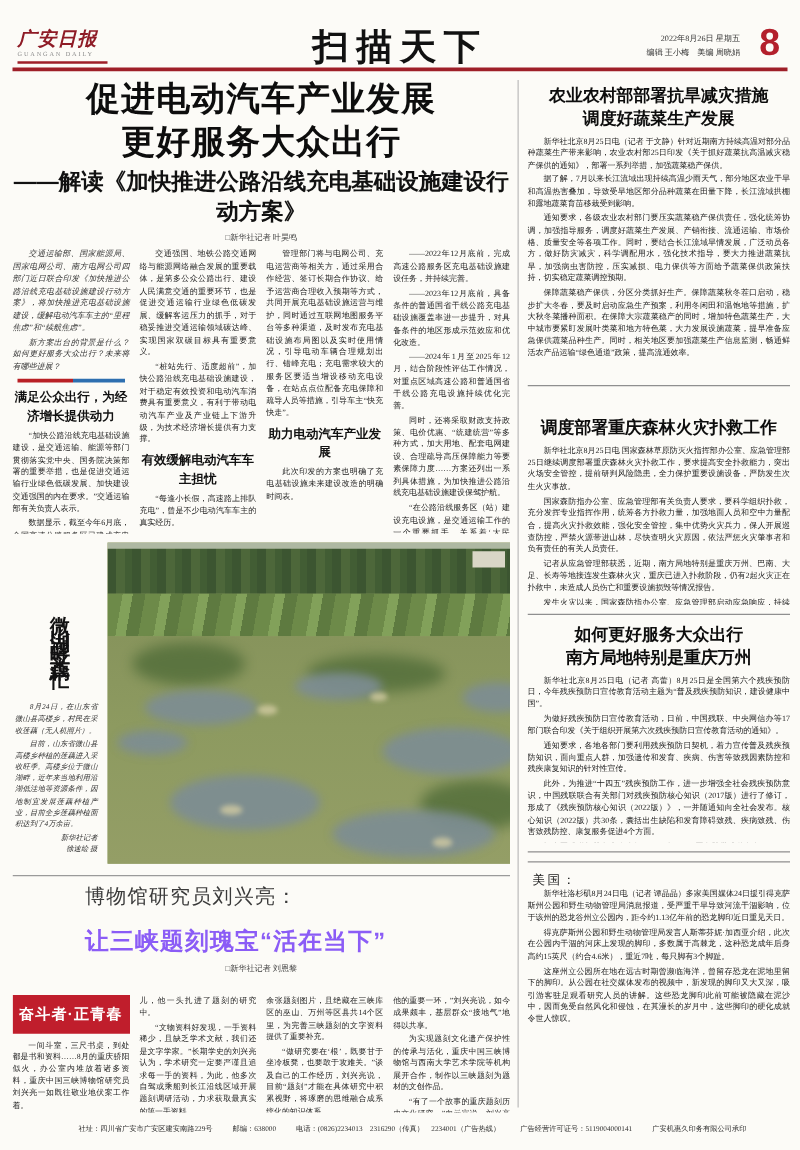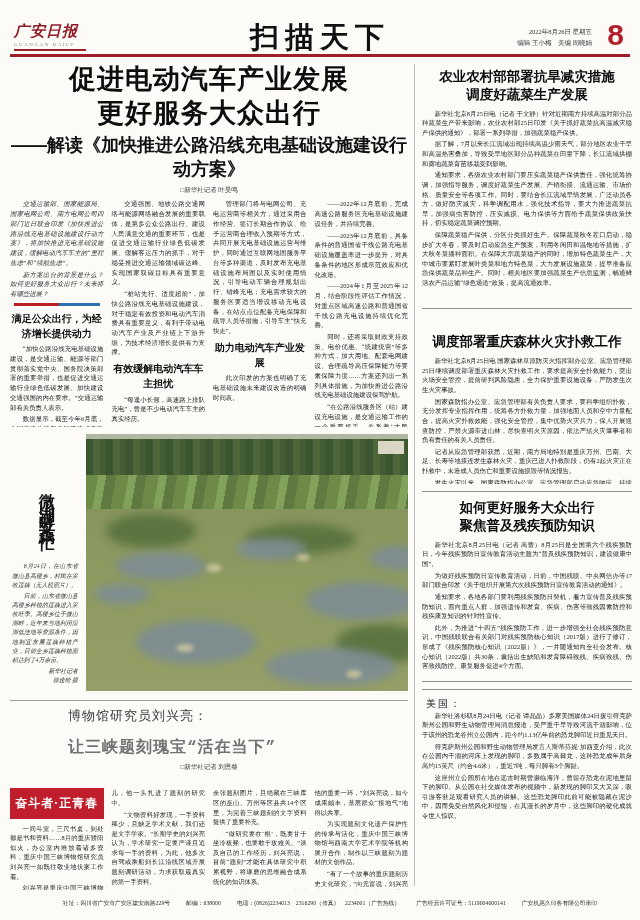--- a/index.html
+++ b/index.html
@@ -55,22 +55,22 @@
   .pond{position:absolute;left:0;top:75px;right:0;bottom:0;
         background:linear-gradient(180deg,#87945c 0,#8d9a60 40%,#949e66 100%);}
   .wp,.lc,.sp{position:absolute;border-radius:50%;}
   .wp{background:#7d8d94;filter:blur(4px);opacity:.9;}
   .lc{background:#546f3b;filter:blur(5px);opacity:.85;}
   .sp{background:#d2cba2;filter:blur(2px);opacity:.8;}
 
   .hdiv{border-top:1px solid #9a9a9a;margin:8px 0 6px;}
 
   
-  .b-kicker{margin:2px 0 12px 58px;font-family:"Liberation Sans",sans-serif;font-size:13px;color:#3a3a3a;letter-spacing:1px;}
-  .b-head{margin:1px 0 0 58px;font-family:Liberation Mono, monospace;font-weight:900;font-size:16px;color:#737373;letter-spacing:1px;}
+  .b-kicker{margin:2px 0 12px 58px;font-family:"Liberation Sans",sans-serif;font-size:16px;color:#3a3a3a;letter-spacing:1px;}
+  .b-head{margin:1px 0 0 58px;font-family:Liberation Sans, sans-serif;font-weight:900;font-size:19px;color:#8b5cf6;letter-spacing:1px;}
   .colsb{display:flex;gap:8px;height:132px;overflow:hidden;margin-top:16px;}
   .colb{flex:1;font-size:6.3px;line-height:1.52;text-align:justify;color:#222;}
   .colb p{margin:0 0 2px;text-indent:2em;}
   .badge{background:#c01e2c;color:#fff;font-family:"Liberation Sans",sans-serif;font-weight:bold;
          font-size:12px;text-align:center;padding:6px 0;margin:0 0 5px;letter-spacing:1px;}
 
   
   .r-art{margin-bottom:0;}
   .r-head{margin:6px 0 5px;text-align:center;font-family:"Liberation Sans",sans-serif;
           font-weight:900;font-size:13.5px;line-height:1.32;color:#0d0d0d;}
@@ -233,21 +233,21 @@
         <p>记者从应急管理部获悉，近期，南方局地特别是重庆万州、巴南、大足、长寿等地接连发生森林火灾，重庆已进入扑救阶段，仍有2起火灾正在扑救中，未造成人员伤亡和重要设施损毁等情况报告。</p>
         <p>发生火灾以来，国家森防指办公室、应急管理部启动应急响应，持续联动会商调度。</p>
 
       </div>
     </article>
 
     <div class="rdiv"></div>
 
     <article class="r-art">
       <h3 class="r-head"><span>如何更好服务大众出行</span><br>
-        <span>聚焦普及残疾预防知识</span></h3>
+        <span>南方局地特别是重庆万州</span></h3>
       <div class="r-body" style="height:134px">
         <p>新华社北京8月25日电（记者 高蕾）8月25日是全国第六个残疾预防日，今年残疾预防日宣传教育活动主题为“普及残疾预防知识，建设健康中国”。</p>
         <p>为做好残疾预防日宣传教育活动，日前，中国残联、中央网信办等17部门联合印发《关于组织开展第六次残疾预防日宣传教育活动的通知》。</p>
         <p>通知要求，各地各部门要利用残疾预防日契机，着力宣传普及残疾预防知识，面向重点人群，加强遗传和发育、疾病、伤害等致残因素防控和残疾康复知识的针对性宣传。</p>
         <p>此外，为推进“十四五”残疾预防工作，进一步增强全社会残疾预防意识，中国残联联合有关部门对残疾预防核心知识（2017版）进行了修订，形成了《残疾预防核心知识（2022版）》，一并随通知向全社会发布。核心知识（2022版）共30条，囊括出生缺陷和发育障碍致残、疾病致残、伤害致残防控、康复服务促进4个方面。</p>
         <p>据中国残联相关负责人介绍，2017年6月，国务院批准将每年8月25日设立为残疾预防日。6年来，相关部门每年联合部署、组织开展残疾预防日宣传教育活动，各地积极创新形式，推动残疾预防知识进家庭、进社区、进校园，全社会残疾预防意识显著提升。</p>
       </div>
     </article>
 
     <div class="rdiv"></div>

